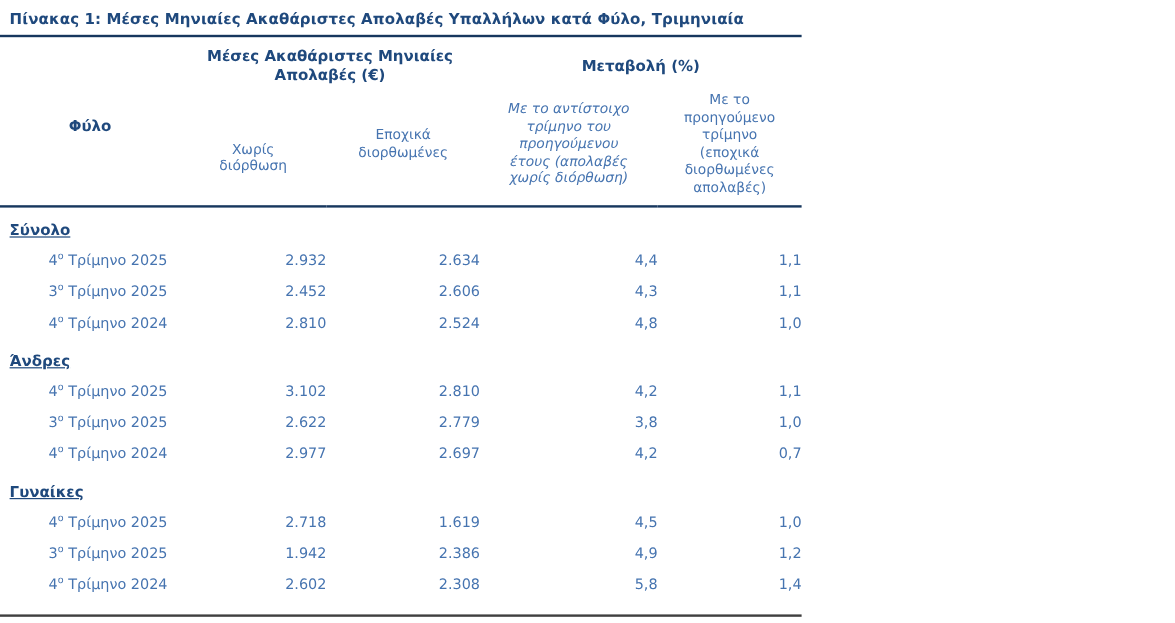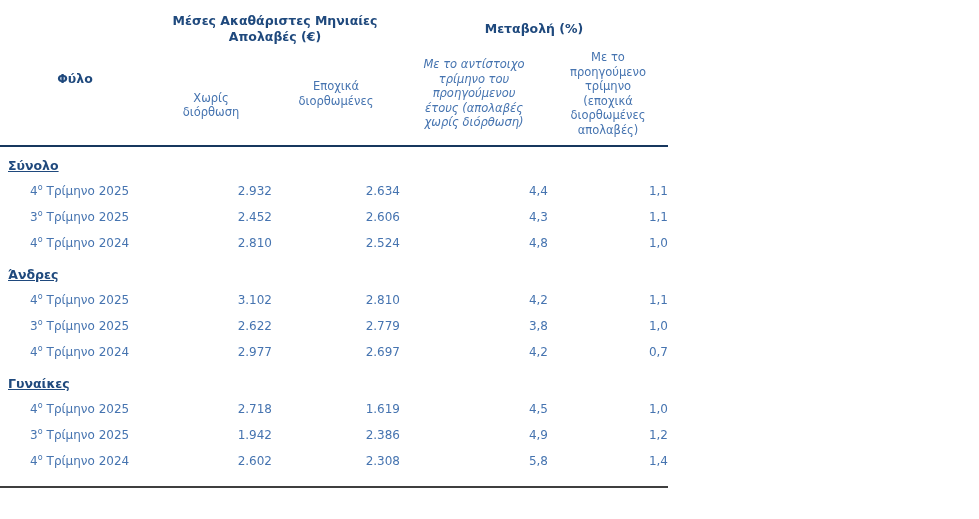--- a/index.html
+++ b/index.html
@@ -70,37 +70,38 @@
   td.section-cell{
     color:var(--navy);
     font-weight:bold;
     text-align:left;
     font-size:12.5px;
     height:auto;
     padding:11px 0 5px 8px;
     text-decoration:underline;
   }
   td.label-cell{
-    text-align:left;
+    text-align:center;
     padding-left:30px;
     white-space:nowrap;
   }
   sup{font-size:8px;line-height:0;}
   .quarter-text{margin-left:4px;}
   .bottom-line{
     width:668px;
     border-top:2px solid var(--dark);
     margin-top:12px;
     height:0;
   }
 </style>
 </head>
 <body>
 
 <div class="table-wrap">
+  <div class="doc-title">Πίνακας 1: Μέσες Μηνιαίες Ακαθάριστες Απολαβές Υπαλλήλων κατά Φύλο, Τριμηνιαία</div>
 
   <table>
     <colgroup>
       <col class="c1">
         <col class="c2">
         <col class="c3">
         <col class="c4">
         <col class="c5">
     </colgroup>
     <thead>

